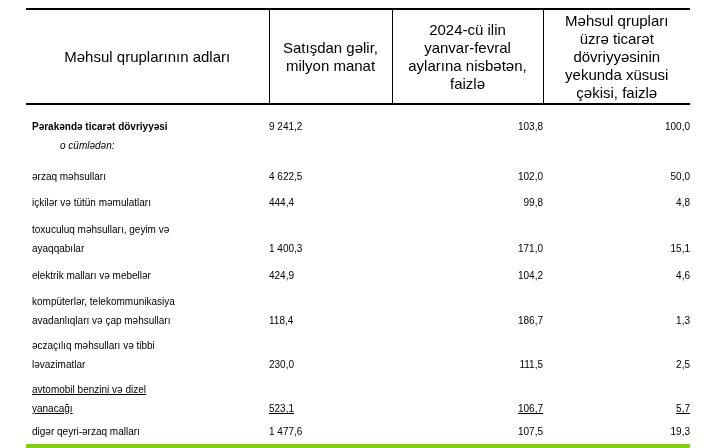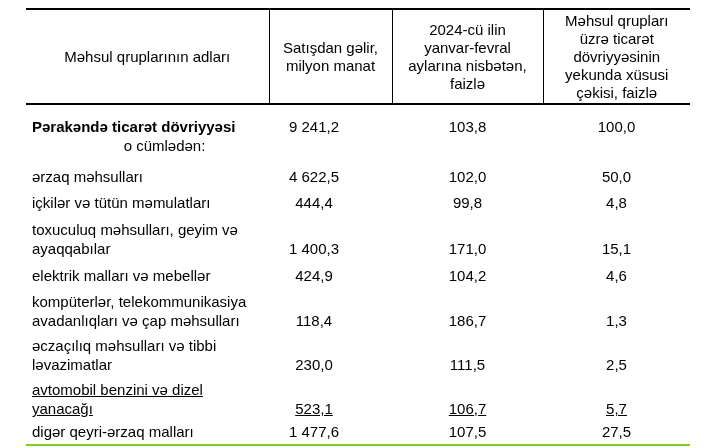--- a/index.html
+++ b/index.html
@@ -31,42 +31,42 @@
     font-size: 15px;
     line-height: 18px;
     text-align: center;
     vertical-align: middle;
     white-space: pre-line;
     padding: 0 2px;
   }
   thead th + th { border-left: 1px solid #000; }
 
   tbody td {
-    font-size: 15px;
+    font-size: 10px;
     line-height: 19px;
     vertical-align: bottom;
     white-space: pre-line;
   }
   td.lbl   { text-align: left; padding-left: 6px; }
-  td.val-r { text-align: center; padding-right: 33px; font-variant-numeric: tabular-nums; }
-  td.val-c { text-align: center; font-variant-numeric: tabular-nums; }
+  td.val-r { text-align: left; padding-right: 33px; font-variant-numeric: tabular-nums; }
+  td.val-c { text-align: right; font-variant-numeric: tabular-nums; }
 
   tr.r0 td { padding-top: 12px; }
   tr.r0 td.lbl { font-weight: bold; }
   tr.r1 td { padding-top: 0; padding-bottom: 2px; }
-  tr.r1 td.lbl { padding-left: 34px; text-align: center; }
+  tr.r1 td.lbl { font-style: italic; padding-left: 34px; }
   tr.r2 td { padding-top: 10px; }
   tr.r3 td { padding-top: 7px; }
   tr.r4 td { padding-top: 8px; }
   tr.r5 td { padding-top: 8px; }
   tr.r6 td { padding-top: 7px; }
   tr.r7 td { padding-top: 6px; }
   tr.r8 td { padding-top: 6px; text-decoration: underline; }
   tr.r9 td { padding-top: 4px; padding-bottom: 3px; }
-  tbody tr:last-child td { border-bottom: 2px solid #84cc16; }
+  tbody tr:last-child td { border-bottom: 7px solid #84cc16; }
 </style>
 </head>
 <body>
 
 <div class="page">
   <table class="stat-table">
     <colgroup>
         <col class="c1">
         <col class="c2">
         <col class="c3">
@@ -144,17 +144,17 @@
         <td class="lbl">avtomobil benzini və dizel
 yanacağı</td>
         <td class="val-r">523,1</td>
         <td class="val-c">106,7</td>
         <td class="val-c">5,7</td>
       </tr>
       <tr class="r9">
         <td class="lbl">digər qeyri-ərzaq malları</td>
         <td class="val-r">1 477,6</td>
         <td class="val-c">107,5</td>
-        <td class="val-c">27,5</td>
+        <td class="val-c">19,3</td>
       </tr>
     </tbody>
   </table>
 </div>
 
 </body></html>

